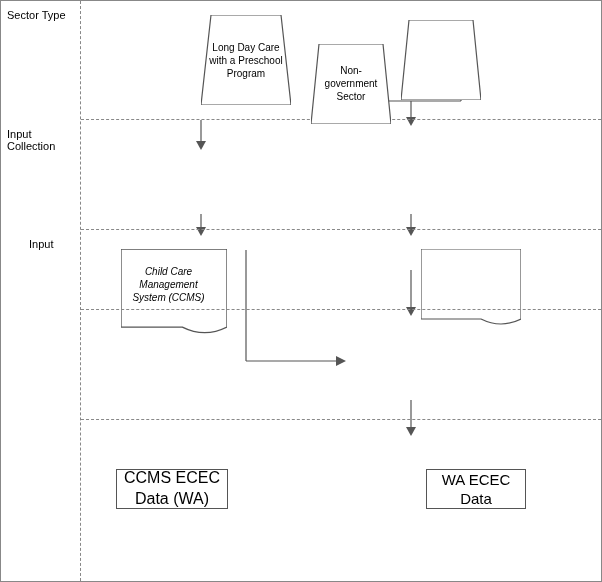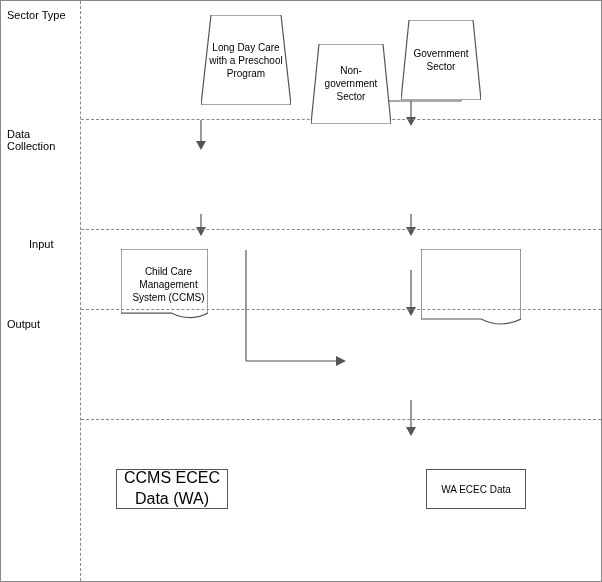--- a/index.html
+++ b/index.html
@@ -98,27 +98,24 @@
 </head>
 <body>
 
 <div class="diagram-container">
 
   <div class="left-labels">
     <div class="label-cell" style="height:119px; align-items:flex-start; padding-top:8px;">
       <span>Sector Type</span>
     </div>
     <div class="label-cell" style="height:110px; align-items:flex-start; padding-top:8px;">
-      <span>Data Collection</span>
+      <span>Input Collection</span>
     </div>
     <div class="label-cell" style="height:80px; align-items:flex-start; padding-top:8px;margin-left:22px;">
       <span>Input</span>
-    </div>
-    <div class="label-cell" style="height:100px; align-items:flex-start; padding-top:8px;">
-      <span>Output</span>
     </div>
   </div>
 
   <div class="main-area">
     <svg class="arrows-svg" xmlns="http://www.w3.org/2000/svg">
 
       <line x1="120" y1="119" x2="120" y2="143" stroke="#555" stroke-width="1.2"></line>
       <polygon points="115,140 125,140 120,149" fill="#555"></polygon>
 
       <line x1="280" y1="85" x2="280" y2="119" stroke="#555" stroke-width="1.2"></line>
@@ -158,47 +155,46 @@
         <svg viewBox="0 0 80 80" xmlns="http://www.w3.org/2000/svg">
           <polygon points="8,0 72,0 80,80 0,80" fill="white" stroke="#555" stroke-width="1.2"></polygon>
         </svg>
         <span class="label" style="font-size:10px; line-height:1.3;">Non-government Sector</span>
       </div>
 
       <div class="trapezoid" style="width:80px; height:80px; margin-left:10px;">
         <svg viewBox="0 0 80 80" xmlns="http://www.w3.org/2000/svg">
           <polygon points="8,0 72,0 80,80 0,80" fill="white" stroke="#555" stroke-width="1.2"></polygon>
         </svg>
-        <span class="label" style="font-size:10px; line-height:1.3;">Government Sector</span>
       </div>
     </div>
 
     <div class="row-section" style="height:110px; padding:10px; align-items:center;">
 
-      <div style="position:absolute; left:40px; top:129px; width:87px; height:80px;">
+      <div style="position:absolute; left:40px; top:129px; width:106px; height:80px;font-style:italic;">
         <svg viewBox="0 0 95 80" xmlns="http://www.w3.org/2000/svg">
           <path d="M0,0 L95,0 L95,70 Q75,80 55,70 L0,70 Z" fill="white" stroke="#555" stroke-width="1.2"></path>
         </svg>
         <div style="position:absolute; top:0; left:0; width:95px; height:70px; display:flex; align-items:center; justify-content:center; text-align:center; font-size:10px; line-height:1.3; padding:6px;">Child Care Management System (CCMS)</div>
       </div>
 
       <div style="position:absolute; right:80px; top:129px; width:100px; height:80px;">
         <svg viewBox="0 0 100 80" xmlns="http://www.w3.org/2000/svg">
           <path d="M0,0 L100,0 L100,70 Q80,80 60,70 L0,70 Z" fill="white" stroke="#555" stroke-width="1.2"></path>
         </svg>
       </div>
     </div>
 
     <div class="row-section" style="height:80px; padding:10px;">
 
       <div class="rect-shape" style="position:absolute; left:35px; top:239px; width:112px; height:40px; font-size:16px;">
         <span>CCMS ECEC Data (WA)</span>
       </div>
 
-      <div class="rect-shape" style="position:absolute; right:75px; top:239px; width:100px; height:40px; font-size:10px;">
+      <div class="rect-shape" style="position:absolute; right:75px; top:239px; width:100px; height:40px; font-size:15px;">
         <span>WA ECEC Data</span>
       </div>
     </div>
 
     <div class="row-section" style="height:110px; padding:10px;">
       
       
     </div>
 
     <div class="row-section" style="height:100px; border-bottom:none; padding:10px;">

